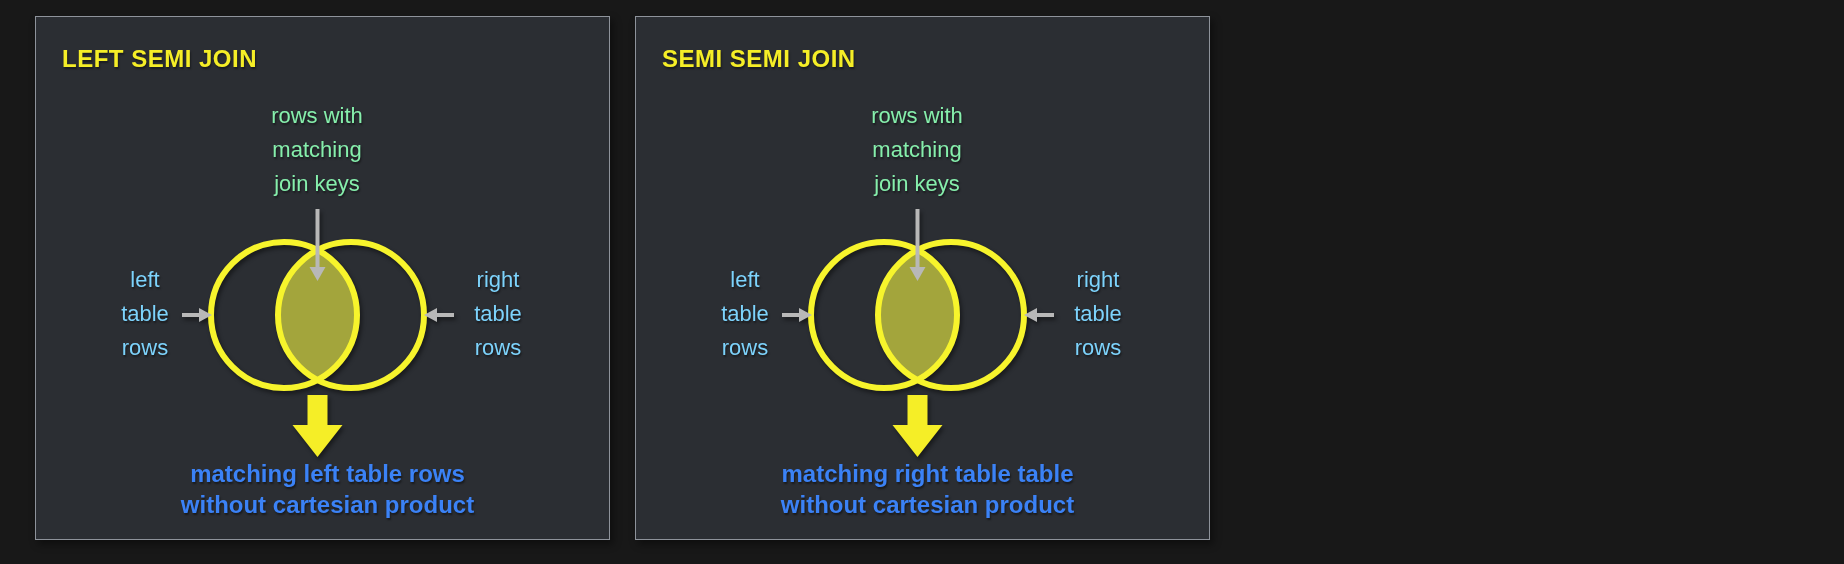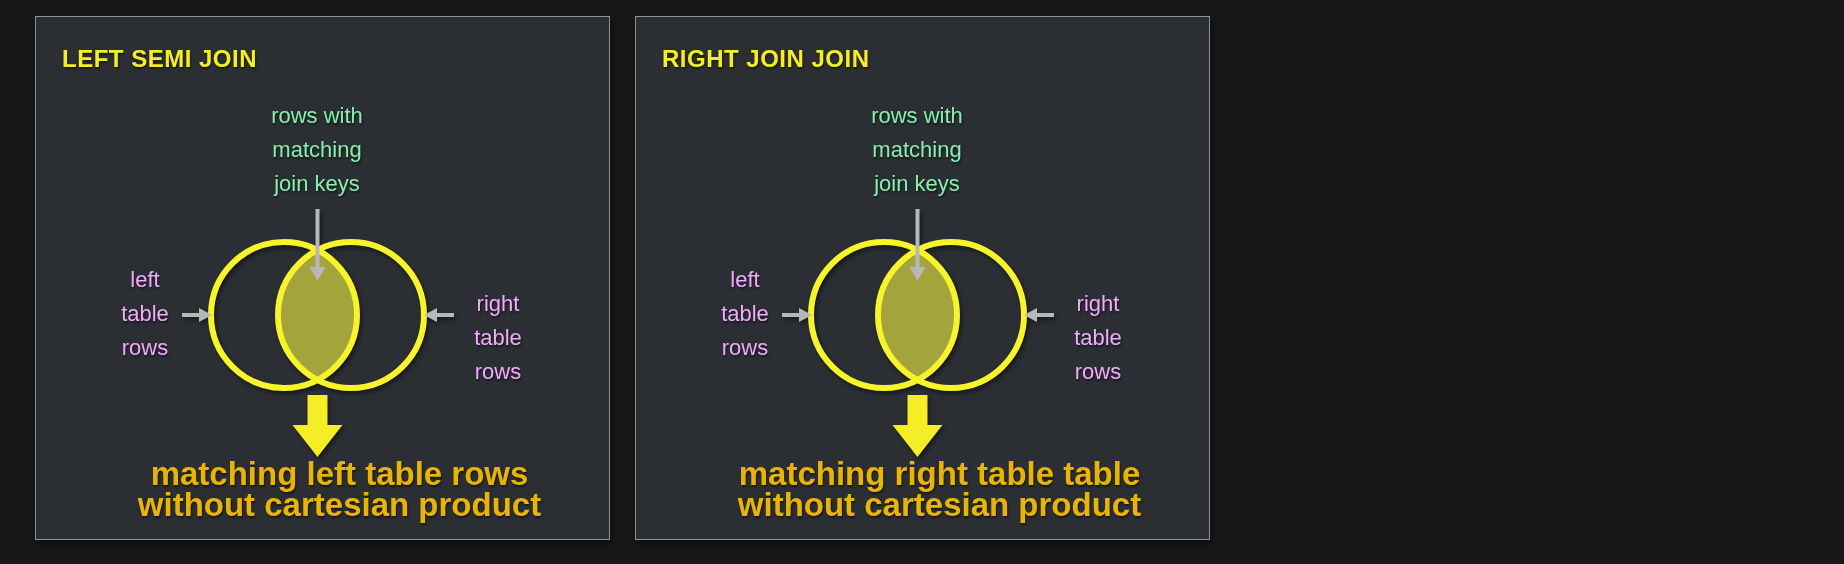--- a/index.html
+++ b/index.html
@@ -49,46 +49,46 @@
     color: #86efac;
     font-size: 22px;
     line-height: 34px;
     text-shadow: 1px 2px 2px rgba(0,0,0,0.45);
   }
 
   .side-label {
     position: absolute;
     width: 110px;
     text-align: center;
-    color: #f0abfc;
+    color: #7dd3fc;
     font-size: 22px;
     line-height: 34px;
     text-shadow: 1px 2px 2px rgba(0,0,0,0.45);
   }
   .side-label.left  { top: 246px; left: 54px; }
-  .side-label.right { top: 246px; left: 407px; margin-top: 24px; }
+  .side-label.right { top: 246px; left: 407px; }
 
   .venn-svg {
     position: absolute;
     top: 0;
     left: 0;
     width: 575px;
     height: 524px;
     pointer-events: none;
   }
   .shadowed { filter: drop-shadow(2px 3px 2px rgba(0,0,0,0.45)); }
 
   .result-label {
     position: absolute;
     top: 441px;
-    left: 16px;
+    left: 4px;
     width: 575px;
     text-align: center;
-    color: #eab308;
-    font-size: 33px;
+    color: #3b82f6;
+    font-size: 24px;
     font-weight: bold;
     line-height: 31px;
     text-shadow: 1px 2px 2px rgba(0,0,0,0.45);
   }
 </style>
 </head>
 <body>
 
 <div class="stage">
 
@@ -140,21 +140,21 @@
       </g>
     </svg>
 
     <div class="result-label">
       <div>matching left table rows</div>
       <div>without cartesian product</div>
     </div>
   </div>
 
   <div class="panel p1">
-    <div class="panel-title">RIGHT JOIN JOIN</div>
+    <div class="panel-title">SEMI SEMI JOIN</div>
 
     <div class="intersection-label">
       <div>rows with</div>
       <div>matching</div>
       <div>join keys</div>
     </div>
 
     <div class="side-label left">
       <div>left</div>
       <div>table</div>

